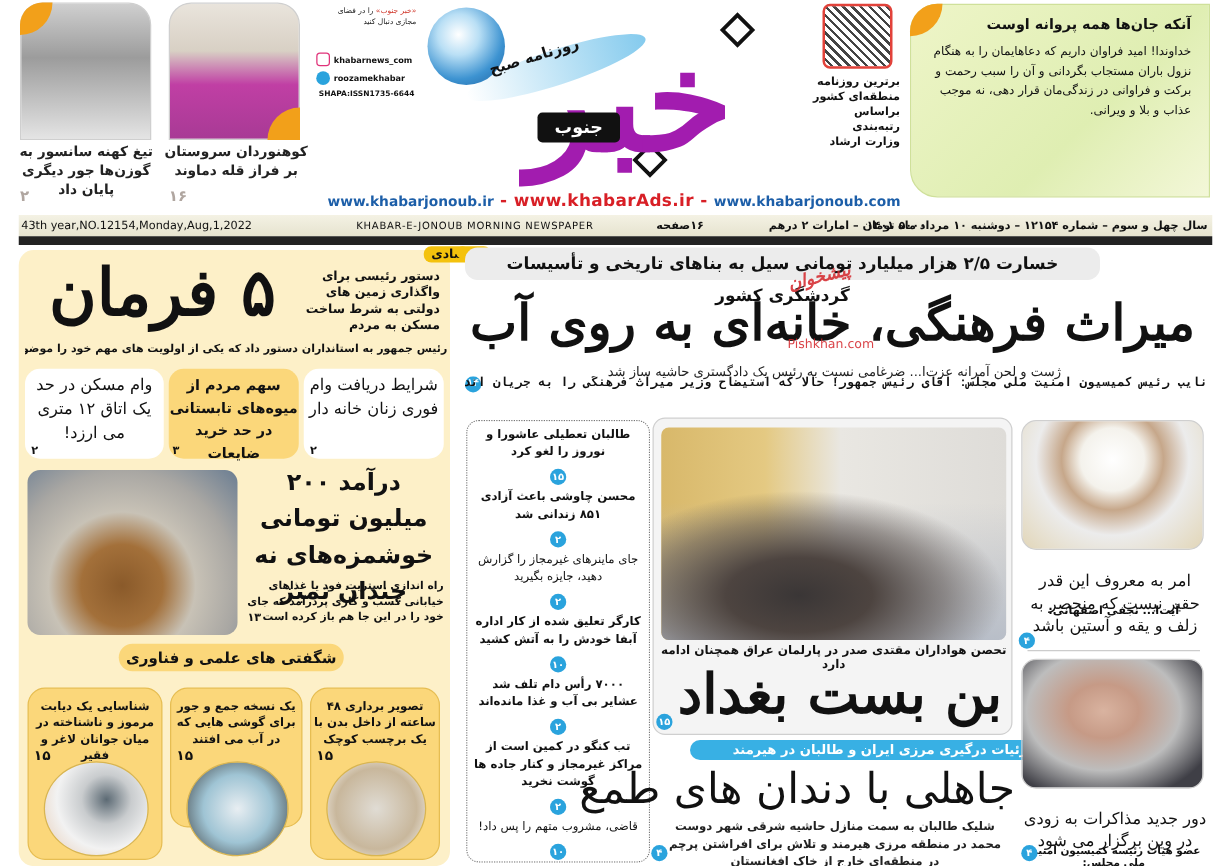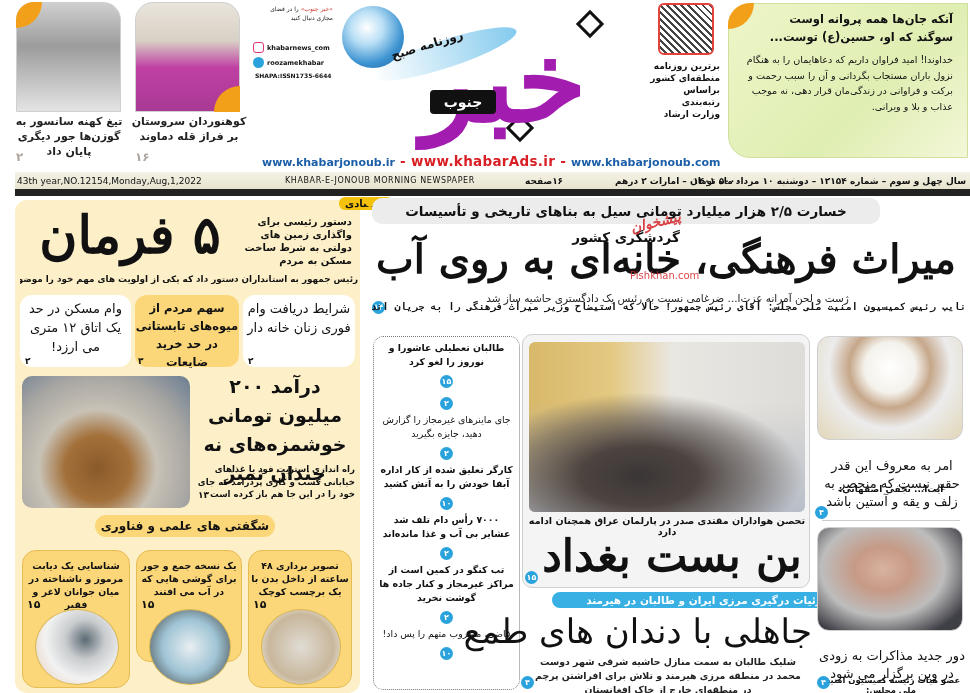--- a/index.html
+++ b/index.html
@@ -142,21 +142,20 @@
   <div class="abs rank" style="left:640px;top:60px;width:80px;">
     <div>برترین روزنامه</div>
     <div>منطقه‌ای کشور</div>
     <div>براساس</div>
     <div>رتبه‌بندی</div>
     <div>وزارت ارشاد</div>
   </div>
 
   <div class="abs poem" style="left:728px;top:3px;width:240px;height:155px;padding:6px 14px 0 10px;">
     <div class="verse">آنکه جان‌ها همه پروانه اوست</div>
-    <div class="verse">سوگند که او، حسین(ع) توست...</div>
     <div class="prayer">خداوندا! امید فراوان داریم که دعاهایمان را به هنگام نزول باران مستجاب بگردانی و آن را سبب رحمت و برکت و فراوانی در زندگی‌مان قرار دهی، نه موجب عذاب و بلا و ویرانی.</div>
   </div>
   <div class="abs poem-tab" style="left:728px;top:3px;border-radius:22px 0 26px 0;"></div>
 </header>
 
 <div class="abs infobar" style="left:15px;top:172px;width:955px;">
   <span style="position:absolute;left:2px;">43th year,NO.12154,Monday,Aug,1,2022</span>
   <span style="position:absolute;left:270px;letter-spacing:0.6px;font-size:8px;">KHABAR-E-JONOUB MORNING NEWSPAPER</span>
   <span style="position:absolute;left:510px;direction:rtl;font-weight:bold;">۱۶صفحه</span>
   <span style="position:absolute;left:600px;direction:rtl;font-weight:bold;">۵۰۰۰ تومان – امارات ۲ درهم</span>
@@ -219,20 +218,21 @@
   <span class="blue-badge" style="position:absolute;left:0;top:0;">۱۴</span>
   <div class="lede2" style="position:absolute;left:18px;right:0;top:0;">نایب رئیس کمیسیون امنیت ملی مجلس: آقای رئیس جمهور! حالا که استیضاح وزیر میراث فرهنگی را به جریان انداختیم بیشتر دل به کار خواهد داد</div>
 </div>
 
 <div class="abs brief" style="left:373px;top:336px;width:147px;height:354px;padding:4px 4px;">
   <div>
     <div class="brief-item">طالبان تعطیلی عاشورا و نوروز را لغو کرد</div>
     <div class="center"><span class="blue-badge">۱۵</span></div>
   </div>
   <div style="margin-top:3px;">
+    <div class="brief-item">محسن چاوشی باعث آزادی ۸۵۱ زندانی شد</div>
     <div class="center"><span class="blue-badge">۲</span></div>
   </div>
   <div style="margin-top:3px;">
     <div class="brief-item light">جای ماینرهای غیرمجاز را گزارش دهید، جایزه بگیرید</div>
     <div class="center"><span class="blue-badge">۲</span></div>
   </div>
   <div style="margin-top:3px;">
     <div class="brief-item">کارگر تعلیق شده از کار اداره آبفا خودش را به آتش کشید</div>
     <div class="center"><span class="blue-badge">۱۰</span></div>
   </div>

